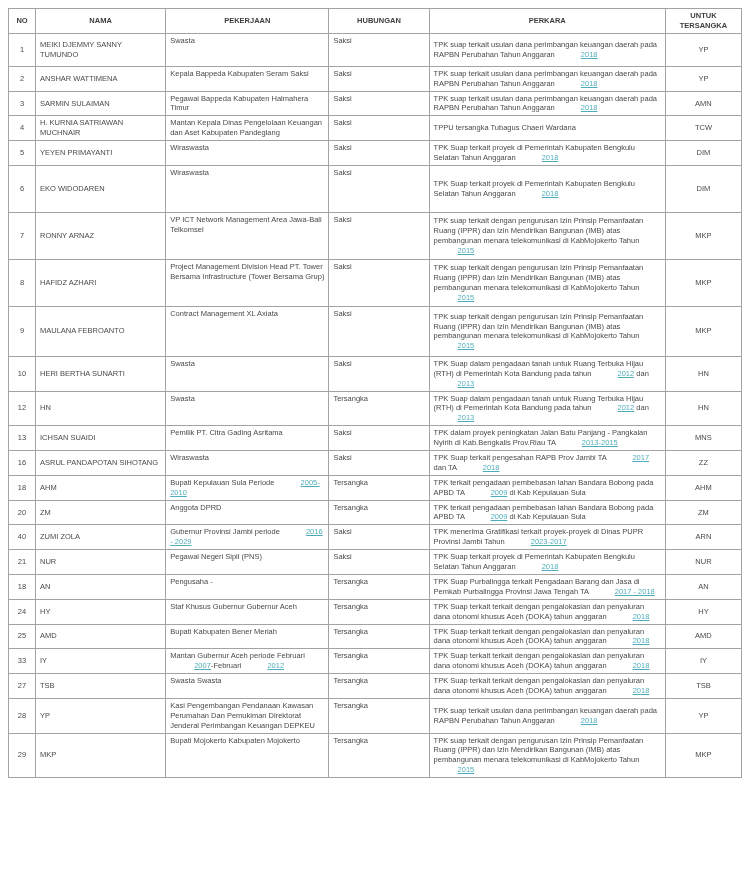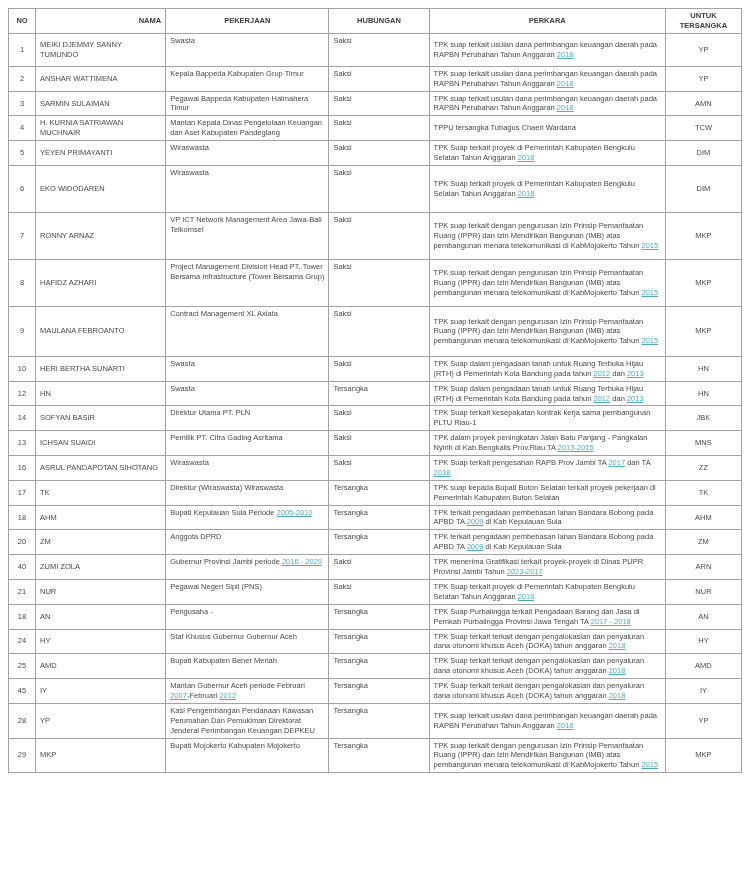--- a/index.html
+++ b/index.html
@@ -30,27 +30,27 @@
     overflow:hidden;
     word-wrap:break-word;
   }
   thead th{
     font-weight:bold;
     color:var(--header-text);
     text-align:center;
     vertical-align:middle;
     height:22px;
   }
-  thead th.th-nama{text-align:right;}
+  thead th.th-nama{text-align:center;}
   td{vertical-align:middle;}
   td.cell-pekerjaan, td.cell-hubungan{vertical-align:top;}
   td.cell-no{text-align:center;}
   td.cell-untuk{text-align:center;}
   td.cell-nama{text-transform:uppercase;}
-  a.year-link{color:var(--link);text-decoration:underline;cursor:pointer;}
+  a.year-link{color:var(--link);text-decoration:underline;cursor:pointer;margin-left:24px;}
   
   tbody tr:nth-child(1){height:33px;}
   tbody tr:nth-child(6){height:47px;}
   tbody tr:nth-child(7){height:47px;}
   tbody tr:nth-child(8){height:47px;}
   tbody tr:nth-child(9){height:50px;}
   tbody tr:nth-child(28){height:32px;}
   tbody tr:nth-child(29){height:48px;}
 </style>
 </head>
@@ -81,21 +81,21 @@
     <td class="cell-no">1</td>
     <td class="cell-nama">MEIKI DJEMMY SANNY TUMUNDO</td>
     <td class="cell-pekerjaan">Swasta</td>
     <td class="cell-hubungan">Saksi</td>
     <td class="cell-perkara">TPK suap terkait usulan dana perimbangan keuangan daerah pada RAPBN Perubahan Tahun Anggaran <a class="year-link" href="#">2018</a></td>
     <td class="cell-untuk">YP</td>
   </tr>
         <tr>
     <td class="cell-no">2</td>
     <td class="cell-nama">ANSHAR WATTIMENA</td>
-    <td class="cell-pekerjaan">Kepala Bappeda Kabupaten Grup Timur</td>
+    <td class="cell-pekerjaan">Kepala Bappeda Kabupaten Seram Saksi</td>
     <td class="cell-hubungan">Saksi</td>
     <td class="cell-perkara">TPK suap terkait usulan dana perimbangan keuangan daerah pada RAPBN Perubahan Tahun Anggaran <a class="year-link" href="#">2018</a></td>
     <td class="cell-untuk">YP</td>
   </tr>
         <tr>
     <td class="cell-no">3</td>
     <td class="cell-nama">SARMIN SULAIMAN</td>
     <td class="cell-pekerjaan">Pegawai Bappeda Kabupaten Halmahera Timur</td>
     <td class="cell-hubungan">Saksi</td>
     <td class="cell-perkara">TPK suap terkait usulan dana perimbangan keuangan daerah pada RAPBN Perubahan Tahun Anggaran <a class="year-link" href="#">2018</a></td>
@@ -159,52 +159,36 @@
   </tr>
         <tr>
     <td class="cell-no">12</td>
     <td class="cell-nama">HN</td>
     <td class="cell-pekerjaan">Swasta</td>
     <td class="cell-hubungan">Tersangka</td>
     <td class="cell-perkara">TPK Suap dalam pengadaan tanah untuk Ruang Terbuka Hijau (RTH) di Pemerintah Kota Bandung pada tahun <a class="year-link" href="#">2012</a> dan <a class="year-link" href="#">2013</a></td>
     <td class="cell-untuk">HN</td>
   </tr>
         <tr>
-    <td class="cell-no">14</td>
-    <td class="cell-nama">SOFYAN BASIR</td>
-    <td class="cell-pekerjaan">Direktur Utama PT. PLN</td>
-    <td class="cell-hubungan">Saksi</td>
-    <td class="cell-perkara">TPK Suap terkait kesepakatan kontrak kerja sama pembangunan PLTU Riau-1</td>
-    <td class="cell-untuk">JBK</td>
-  </tr>
-        <tr>
     <td class="cell-no">13</td>
     <td class="cell-nama">ICHSAN SUAIDI</td>
     <td class="cell-pekerjaan">Pemilik PT. Citra Gading Asritama</td>
     <td class="cell-hubungan">Saksi</td>
     <td class="cell-perkara">TPK dalam proyek peningkatan Jalan Batu Panjang - Pangkalan Nyirih di Kab.Bengkalis Prov.Riau TA <a class="year-link" href="#">2013-2015</a></td>
     <td class="cell-untuk">MNS</td>
   </tr>
         <tr>
     <td class="cell-no">16</td>
     <td class="cell-nama">ASRUL PANDAPOTAN SIHOTANG</td>
     <td class="cell-pekerjaan">Wiraswasta</td>
     <td class="cell-hubungan">Saksi</td>
     <td class="cell-perkara">TPK Suap terkait pengesahan RAPB Prov Jambi TA <a class="year-link" href="#">2017</a> dan TA <a class="year-link" href="#">2018</a></td>
     <td class="cell-untuk">ZZ</td>
   </tr>
         <tr>
-    <td class="cell-no">17</td>
-    <td class="cell-nama">TK</td>
-    <td class="cell-pekerjaan">Direktur (Wiraswasta) Wiraswasta</td>
-    <td class="cell-hubungan">Tersangka</td>
-    <td class="cell-perkara">TPK suap kepada Bupati Buton Selatan terkait proyek pekerjaan di Pemerintah Kabupaten Buton Selatan</td>
-    <td class="cell-untuk">TK</td>
-  </tr>
-        <tr>
     <td class="cell-no">18</td>
     <td class="cell-nama">AHM</td>
     <td class="cell-pekerjaan">Bupati Kepulauan Sula Periode <a class="year-link" href="#">2005-2010</a></td>
     <td class="cell-hubungan">Tersangka</td>
     <td class="cell-perkara">TPK terkait pengadaan pembebasan lahan Bandara Bobong pada APBD TA <a class="year-link" href="#">2009</a> di Kab Kepulauan Sula</td>
     <td class="cell-untuk">AHM</td>
   </tr>
         <tr>
     <td class="cell-no">20</td>
     <td class="cell-nama">ZM</td>
@@ -247,26 +231,34 @@
   </tr>
         <tr>
     <td class="cell-no">25</td>
     <td class="cell-nama">AMD</td>
     <td class="cell-pekerjaan">Bupati Kabupaten Bener Meriah</td>
     <td class="cell-hubungan">Tersangka</td>
     <td class="cell-perkara">TPK Suap terkait terkait dengan pengalokasian dan penyaluran dana otonomi khusus Aceh (DOKA) tahun anggaran <a class="year-link" href="#">2018</a></td>
     <td class="cell-untuk">AMD</td>
   </tr>
         <tr>
-    <td class="cell-no">45</td>
+    <td class="cell-no">33</td>
     <td class="cell-nama">IY</td>
     <td class="cell-pekerjaan">Mantan Gubernur Aceh periode Februari <a class="year-link" href="#">2007</a>-Februari <a class="year-link" href="#">2012</a></td>
     <td class="cell-hubungan">Tersangka</td>
     <td class="cell-perkara">TPK Suap terkait terkait dengan pengalokasian dan penyaluran dana otonomi khusus Aceh (DOKA) tahun anggaran <a class="year-link" href="#">2018</a></td>
     <td class="cell-untuk">IY</td>
+  </tr>
+        <tr>
+    <td class="cell-no">27</td>
+    <td class="cell-nama">TSB</td>
+    <td class="cell-pekerjaan">Swasta Swasta</td>
+    <td class="cell-hubungan">Tersangka</td>
+    <td class="cell-perkara">TPK Suap terkait terkait dengan pengalokasian dan penyaluran dana otonomi khusus Aceh (DOKA) tahun anggaran <a class="year-link" href="#">2018</a></td>
+    <td class="cell-untuk">TSB</td>
   </tr>
         <tr>
     <td class="cell-no">28</td>
     <td class="cell-nama">YP</td>
     <td class="cell-pekerjaan">Kasi Pengembangan Pendanaan Kawasan Perumahan Dan Pemukiman Direktorat Jenderal Perimbangan Keuangan DEPKEU</td>
     <td class="cell-hubungan">Tersangka</td>
     <td class="cell-perkara">TPK suap terkait usulan dana perimbangan keuangan daerah pada RAPBN Perubahan Tahun Anggaran <a class="year-link" href="#">2018</a></td>
     <td class="cell-untuk">YP</td>
   </tr>
         <tr>

